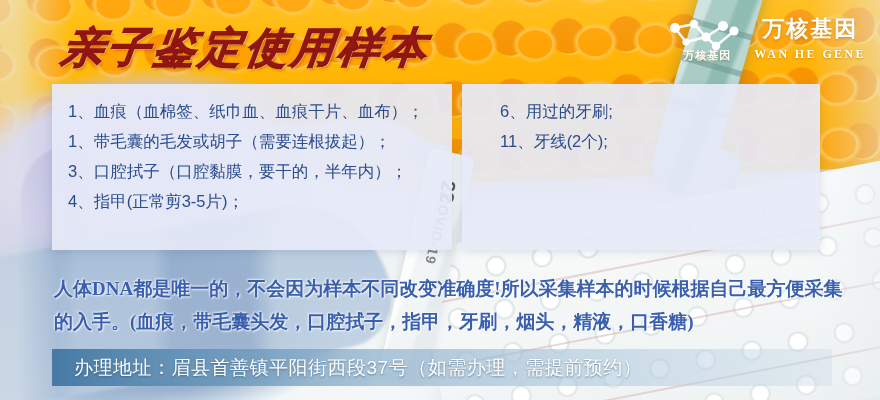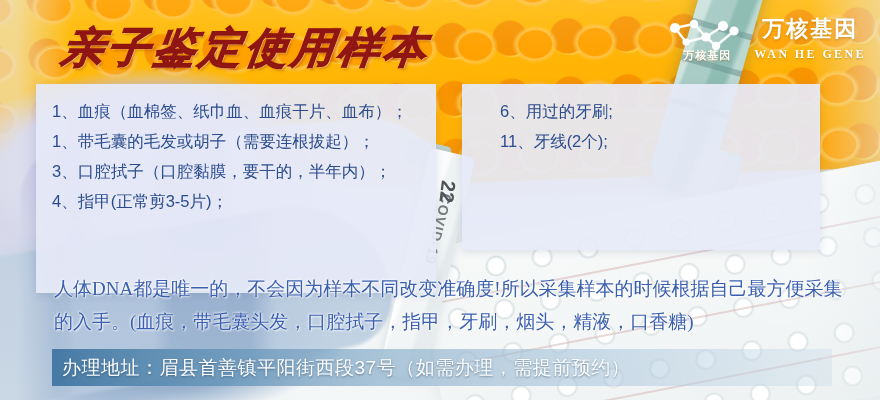--- a/index.html
+++ b/index.html
@@ -205,37 +205,37 @@
     font:700 12px "Liberation Serif",serif;color:#fff;letter-spacing:2.4px;
     text-shadow:0 1px 2px rgba(130,85,0,.45);margin-top:3px;
   }
 
   
   .panel{
     position:absolute;top:84px;
     background:rgba(230,234,248,.93);
     box-shadow:0 2px 8px rgba(90,100,140,.18);
   }
-  .panel-left{left:36px;width:400px;height:209px;}
+  .panel-left{left:52px;width:400px;height:166px;}
   .panel-right{left:462px;width:358px;height:166px;}
   .panel ol{margin:0;padding:0;list-style:none;}
   .panel li{
     font:400 16.5px "Liberation Sans","DejaVu Sans",sans-serif;
     color:#2b4c8c;
     line-height:30px;
     white-space:nowrap;
   }
   .panel-left ol{padding:12px 0 0 16px;}
   .panel-right ol{padding:12px 0 0 38px;}
 
   
   .desc{
     position:absolute;left:54px;top:272px;width:790px;
     font-family:"Liberation Serif","DejaVu Serif",serif;
-    font-weight:400;
+    font-weight:700;
     font-size:19px;line-height:33px;
     color:#3a5fae;
     text-shadow:
       0 0 1px rgba(255,255,255,.9),
       1px 1px 2px rgba(255,255,255,.85),
       -1px -1px 2px rgba(255,255,255,.7);
   }
 
   
   .address-band{
@@ -245,21 +245,21 @@
       rgba(96,144,181,.85) 18%,
       rgba(140,176,204,.7) 42%,
       rgba(168,196,219,.6) 66%,
       rgba(188,210,228,.5) 85%,
       rgba(200,219,233,.38) 100%);
     display:flex;align-items:center;
   }
   .address-text{
     font:400 19px "Liberation Sans","DejaVu Sans",sans-serif;
     color:#ffffff;letter-spacing:.5px;white-space:nowrap;
-    padding-left:10px;
+    padding-left:22px;
     text-shadow:0 1px 2px rgba(40,70,95,.55);
   }
 </style>
 </head>
 <body>
 
 <div class="poster">
 
   <div class="bg">
     <div class="bg-base"></div>

